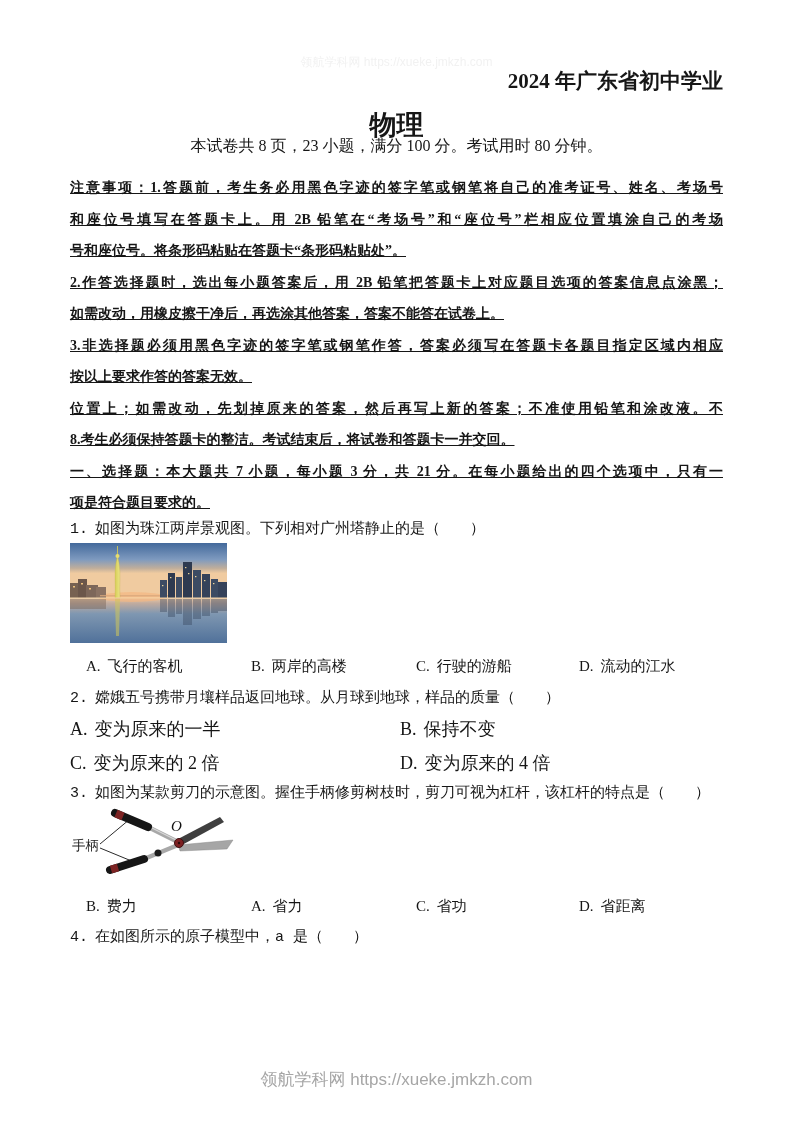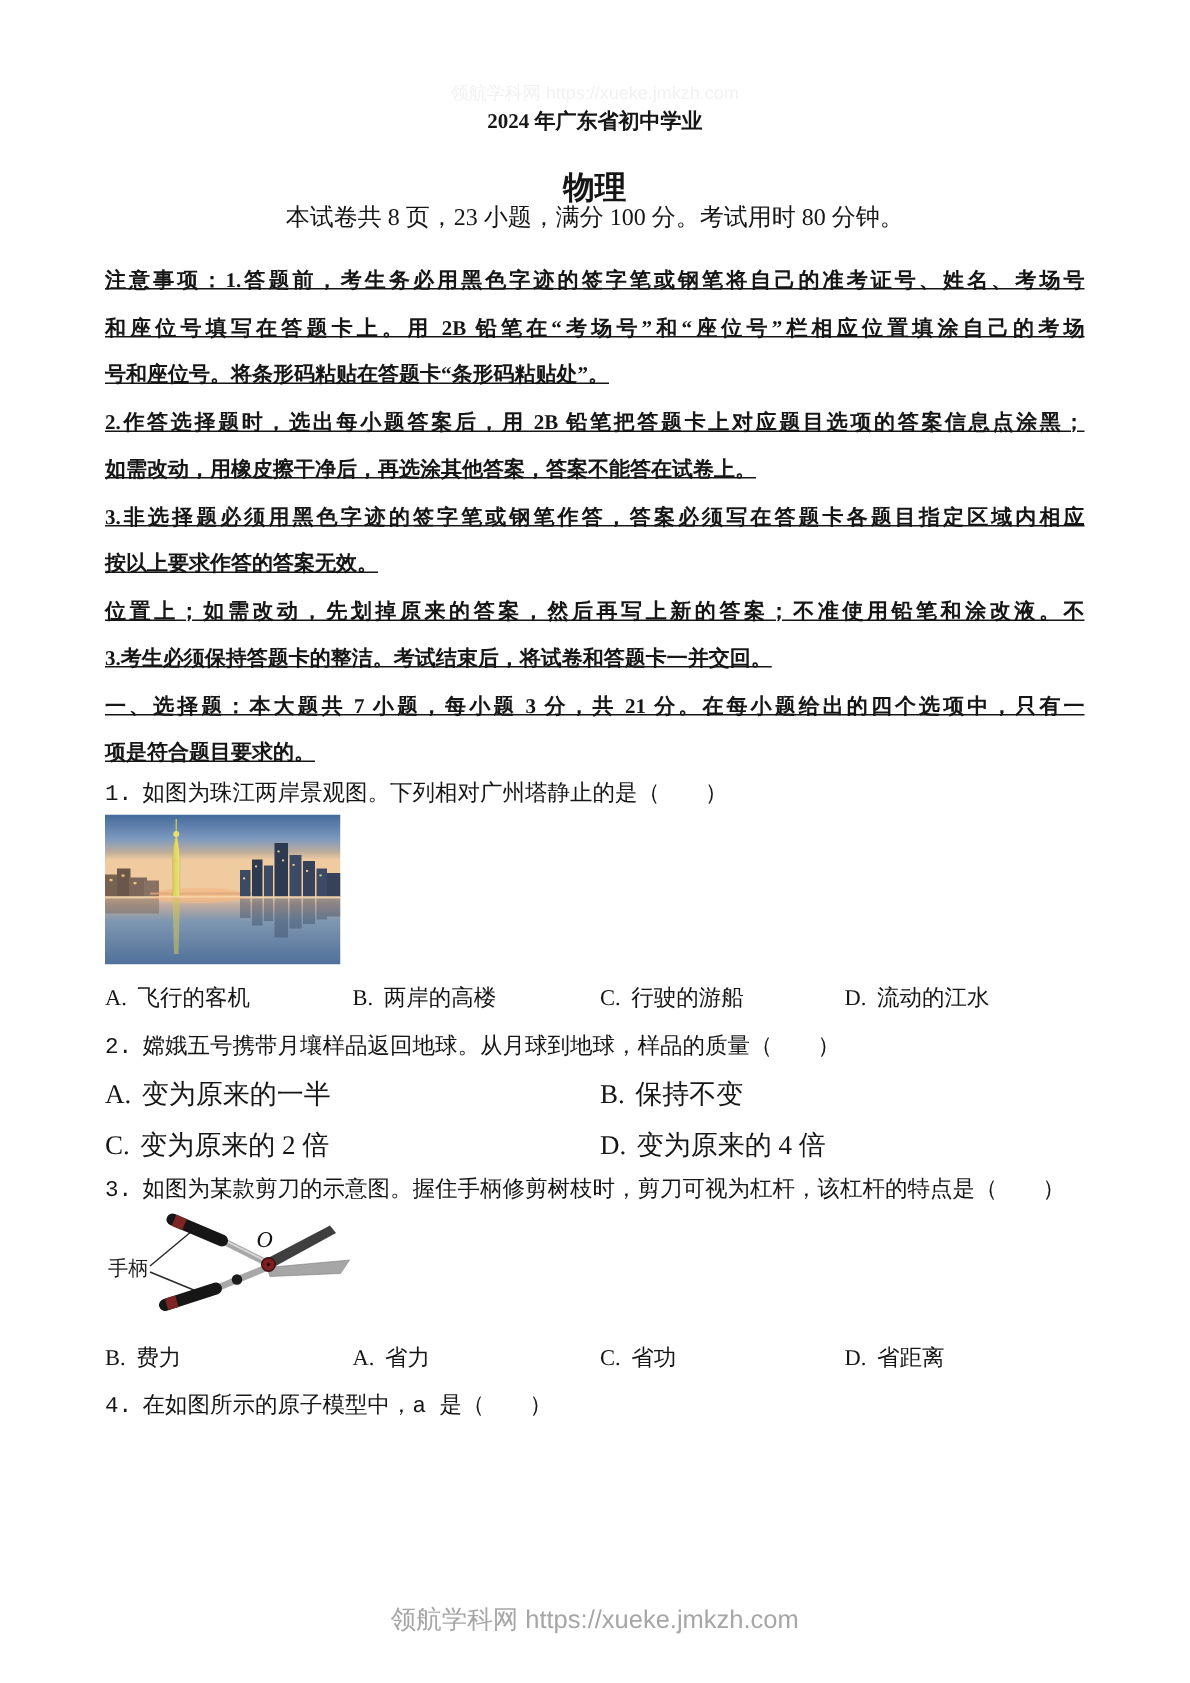--- a/index.html
+++ b/index.html
@@ -1,33 +1,33 @@
 <!DOCTYPE html>
 <html><head>
 <meta charset="utf-8">
 <style>
   html,body { margin:0; padding:0; background:#ffffff; }
   body { width:793px; height:1122px; font-family:"Liberation Serif","DejaVu Serif",serif; color:#161616; }
   .page { position:relative; width:793px; height:1122px; overflow:hidden; background:#fff; }
   .watermark-top { position:absolute; top:54px; left:0; width:100%; text-align:center;
     font-family:"Liberation Sans","DejaVu Sans",sans-serif; font-size:12px; color:rgba(120,120,120,0.10); }
   .content { position:absolute; left:70px; top:0; width:653px; }
-  .title1 { margin:70px 0 4px 0; font-size:14px; line-height:23px; font-weight:bold; text-align:center; }
-  .title2 { margin:21px 0 0 0; font-size:21px; line-height:23px; font-weight:bold; text-align:center; }
+  .title1 { margin:70px 0 4px 0; font-size:21px; line-height:23px; font-weight:bold; text-align:right; }
+  .title2 { margin:21px 0 0 0; font-size:27px; line-height:23px; font-weight:bold; text-align:center; }
   .exam-info { margin-top:0; font-size:16px; line-height:18px; font-weight:normal; text-align:center; }
   .notices { margin-top:17px; }
   .nline { font-size:14px; line-height:31.5px; font-weight:bold;text-decoration:underline; }
   .jline { text-align:justify; text-align-last:justify; }
   .lline { text-align:left; }
   .section-header .nline { font-weight:bold; }
   .q { font-size:15px; line-height:22px;font-family:Liberation Mono, monospace; }
   .q-num { margin-right:7px; }
   .q1 { margin-top:0; }
   .fig-river { margin-top:2px; width:157px; height:100px; display:block; }
-  .opts4 { display:grid; grid-template-columns:165px 165px 163px 1fr; font-size:15px; line-height:22px; }
+  .opts4 { display:grid; grid-template-columns:165px 165px 163px 1fr; font-size:15px; line-height:22px;margin-left:16px; }
   .opts2 { display:grid; grid-template-columns:330px 1fr; font-size:18px; line-height:22px; }
   .opt-label { margin-right:7px; }
   .m12 { margin-top:12px; }
   .m11 { margin-top:11px; }
   .m10 { margin-top:10px; }
   .m9  { margin-top:9px; }
   .m8  { margin-top:8px; }
   .fig-shears { margin-top:2px; width:175px; height:80px; display:block; }
   .footer { position:absolute; top:1068px; left:0; width:100%; text-align:center;
     font-family:"Liberation Sans","DejaVu Sans",sans-serif; font-size:17px; line-height:24px; color:#a6a6a6; }
@@ -48,21 +48,21 @@
 
     <div class="notices">
       <div class="nline jline">注意事项：1.答题前，考生务必用黑色字迹的签字笔或钢笔将自己的准考证号、姓名、考场号</div>
       <div class="nline jline">和座位号填写在答题卡上。用 2B 铅笔在“考场号”和“座位号”栏相应位置填涂自己的考场</div>
       <div class="nline lline">号和座位号。将条形码粘贴在答题卡“条形码粘贴处”。</div>
       <div class="nline jline">2.作答选择题时，选出每小题答案后，用 2B 铅笔把答题卡上对应题目选项的答案信息点涂黑；</div>
       <div class="nline lline">如需改动，用橡皮擦干净后，再选涂其他答案，答案不能答在试卷上。</div>
       <div class="nline jline">3.非选择题必须用黑色字迹的签字笔或钢笔作答，答案必须写在答题卡各题目指定区域内相应</div>
       <div class="nline lline">按以上要求作答的答案无效。</div>
       <div class="nline jline">位置上；如需改动，先划掉原来的答案，然后再写上新的答案；不准使用铅笔和涂改液。不</div>
-      <div class="nline lline">3.考生必须保持答题卡的整洁。考试结束后，将试卷和答题卡一并交回。</div>
+      <div class="nline lline">8.考生必须保持答题卡的整洁。考试结束后，将试卷和答题卡一并交回。</div>
     </div>
 
     <div class="section-header">
       <div class="nline jline">一、选择题：本大题共 7 小题，每小题 3 分，共 21 分。在每小题给出的四个选项中，只有一</div>
       <div class="nline lline">项是符合题目要求的。</div>
     </div>
 
     <div class="q q1">
       <span class="q-num">1.</span><span>如图为珠江两岸景观图。下列相对广州塔静止的是（　　）</span>
     </div>

